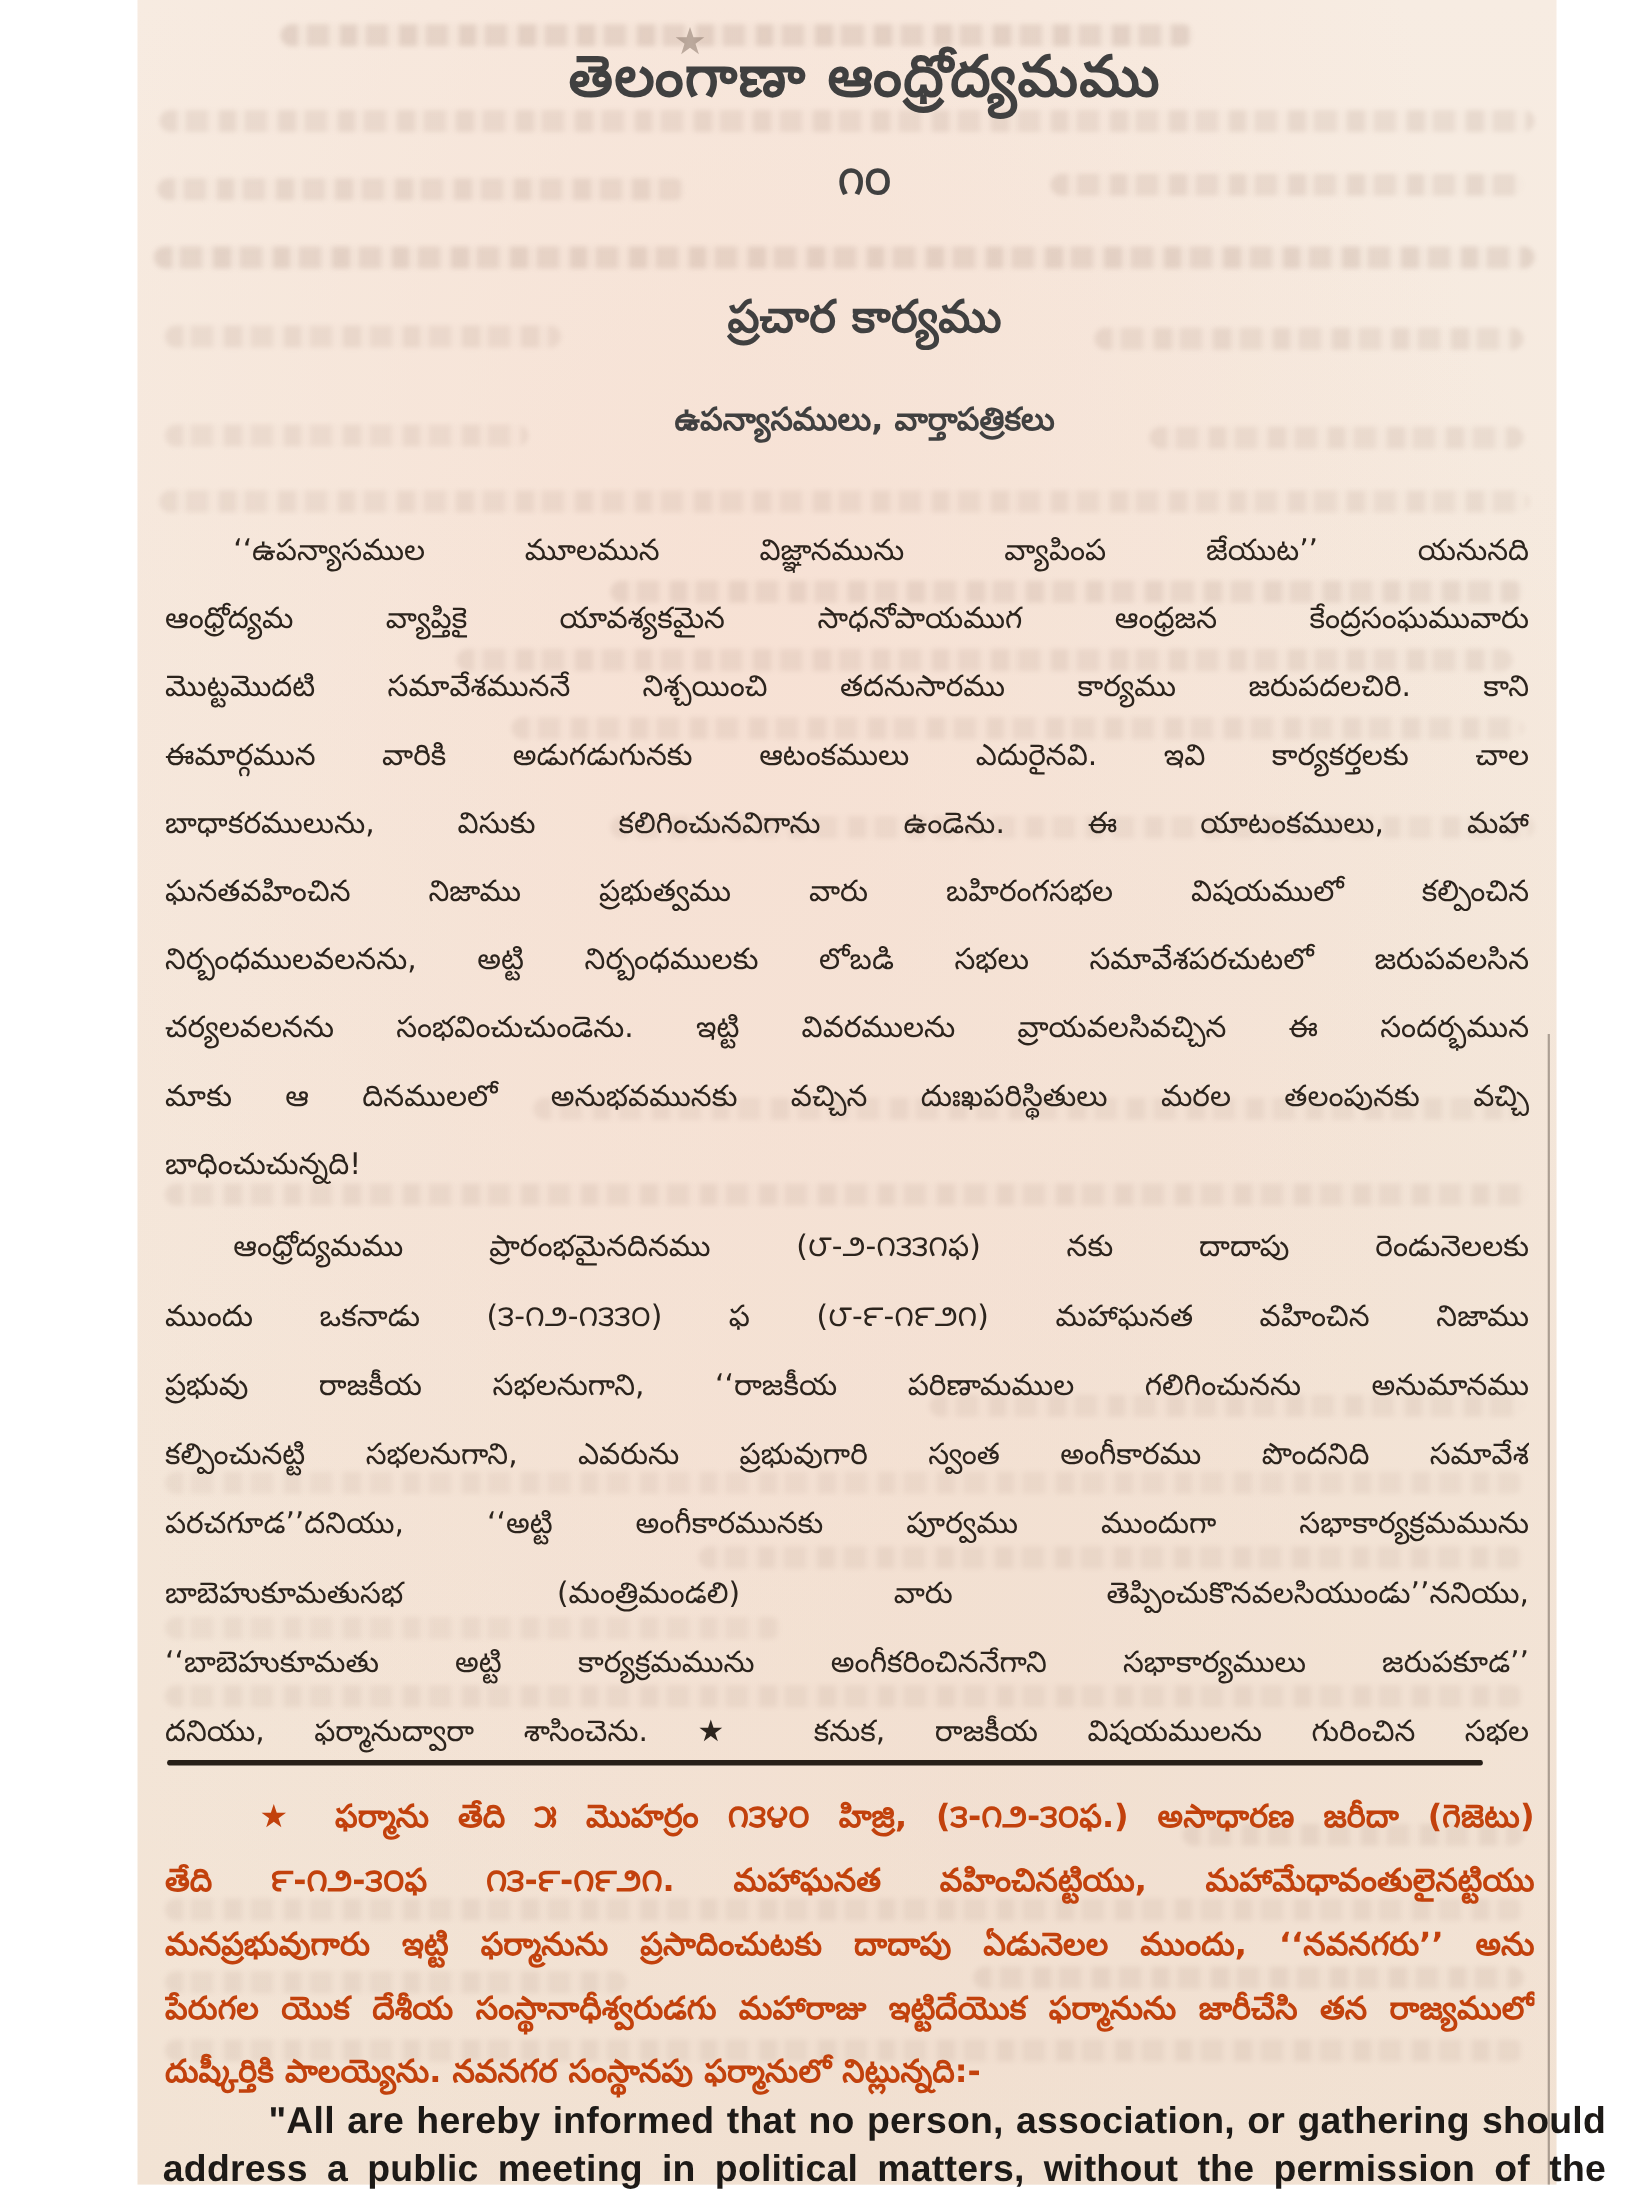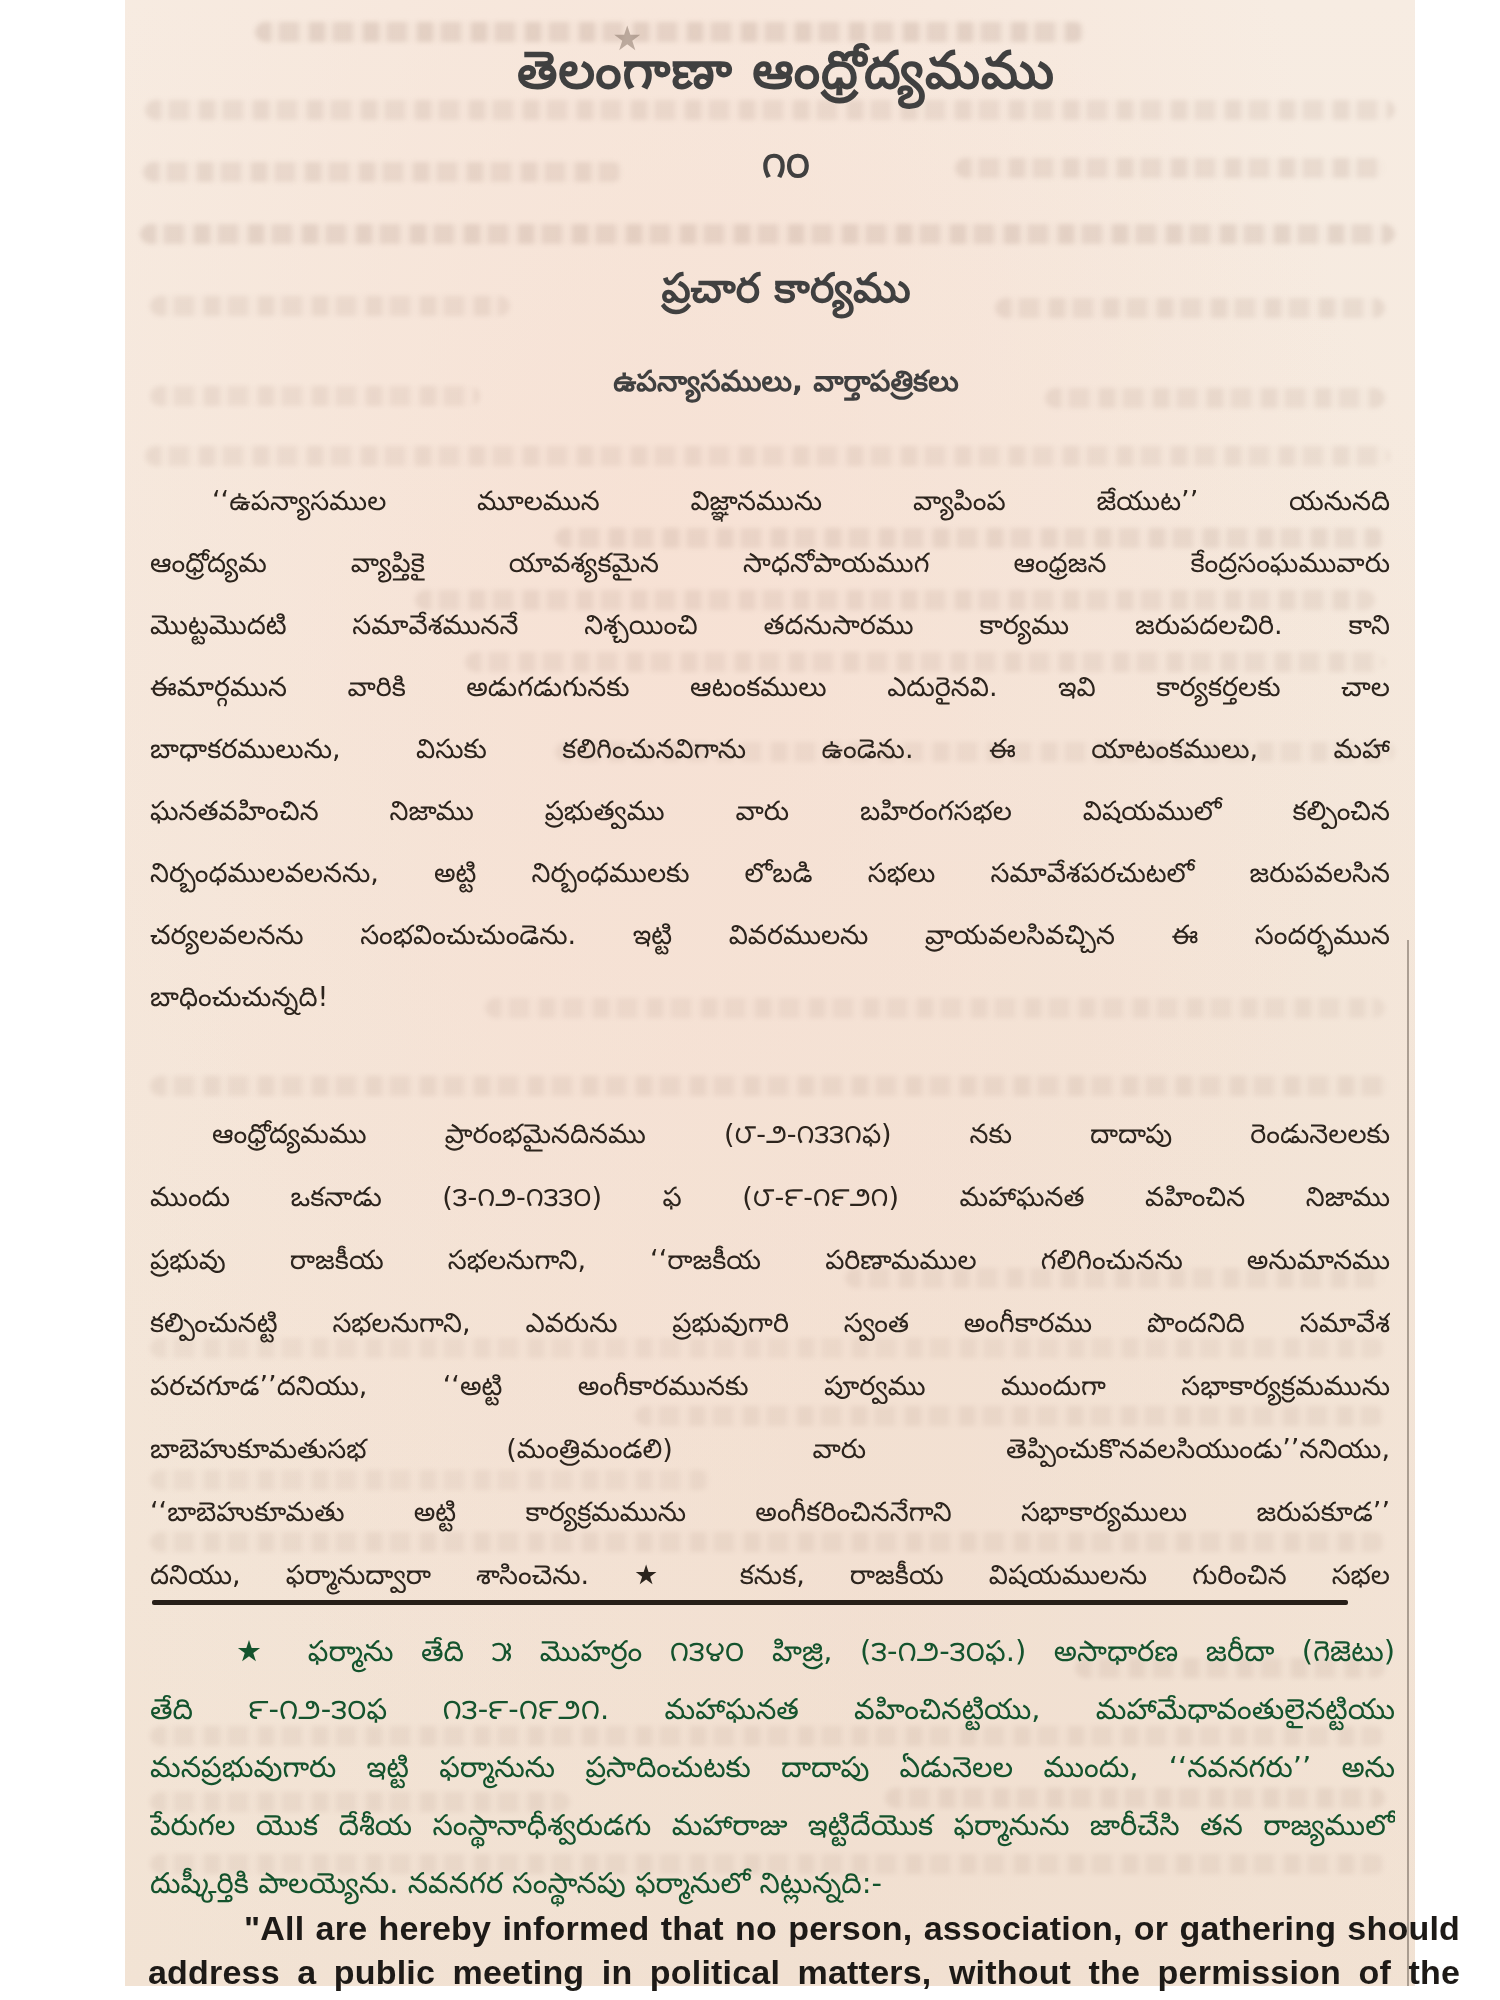--- a/index.html
+++ b/index.html
@@ -48,21 +48,21 @@
     display:block;height:62px;line-height:62px;font-size:27px;overflow:hidden;
     text-align:justify;text-align-last:justify;white-space:normal;
   }
   .para.p2 .line{height:63px;line-height:63px;}
   .line.short{text-align-last:left;}
   .line.indent{text-indent:62px;}
   .rule{
     position:absolute;left:152px;top:1600px;width:1196px;height:5px;
     background:#271f18;border-radius:2px;
   }
-  .footnote{position:absolute;left:150px;top:1622px;width:1245px;color:#14532d;font-weight:400;}
+  .footnote{position:absolute;left:150px;top:1622px;width:1245px;color:#c2410c;font-weight:700;}
   .footnote .line{
     display:block;height:58px;line-height:58px;font-size:29px;overflow:hidden;
     text-align:justify;text-align-last:justify;
   }
   .footnote .line.first{text-indent:86px;}
   .footnote .line.short{text-align-last:left;}
   .english{
     position:absolute;left:148px;top:1906px;width:1312px;color:#1d1a17;
     font-family:"Liberation Sans",sans-serif;font-weight:700;
   }
@@ -120,20 +120,21 @@
 
   <div class="para p1" style="top:470px;">
     <span class="line indent">‘‘ఉపన్యాసముల మూలమున విజ్ఞానమును వ్యాపింప జేయుట’’ యనునది</span>
     <span class="line">ఆంధ్రోద్యమ వ్యాప్తికై యావశ్యకమైన సాధనోపాయముగ ఆంధ్రజన కేంద్రసంఘమువారు</span>
     <span class="line">మొట్టమొదటి సమావేశముననే నిశ్చయించి తదనుసారము కార్యము జరుపదలచిరి.  కాని</span>
     <span class="line">ఈమార్గమున వారికి అడుగడుగునకు ఆటంకములు ఎదురైనవి.  ఇవి కార్యకర్తలకు చాల</span>
     <span class="line">బాధాకరములును, విసుకు కలిగించునవిగాను ఉండెను.  ఈ యాటంకములు, మహా</span>
     <span class="line">ఘనతవహించిన నిజాము ప్రభుత్వము వారు బహిరంగసభల విషయములో కల్పించిన</span>
     <span class="line">నిర్బంధములవలనను, అట్టి నిర్బంధములకు లోబడి సభలు సమావేశపరచుటలో జరుపవలసిన</span>
     <span class="line">చర్యలవలనను సంభవించుచుండెను.  ఇట్టి వివరములను వ్రాయవలసివచ్చిన ఈ సందర్భమున</span>
+    <span class="line">మాకు ఆ దినములలో అనుభవమునకు వచ్చిన దుఃఖపరిస్థితులు మరల తలంపునకు వచ్చి</span>
     <span class="line short">బాధించుచున్నది!</span>
   </div>
 
   <div class="para p2" style="top:1102px;">
     <span class="line indent">ఆంధ్రోద్యమము ప్రారంభమైనదినము (౮-౨-౧౩౩౧ఫ) నకు దాదాపు రెండునెలలకు</span>
     <span class="line">ముందు ఒకనాడు (౩-౧౨-౧౩౩౦) ఫ (౮-౯-౧౯౨౧) మహాఘనత వహించిన నిజాము</span>
     <span class="line">ప్రభువు రాజకీయ సభలనుగాని, ‘‘రాజకీయ పరిణామముల గలిగించునను అనుమానము</span>
     <span class="line">కల్పించునట్టి సభలనుగాని, ఎవరును ప్రభువుగారి స్వంత అంగీకారము పొందనిది సమావేశ</span>
     <span class="line">పరచగూడ’’దనియు, ‘‘అట్టి అంగీకారమునకు పూర్వము ముందుగా సభాకార్యక్రమమును</span>
     <span class="line">బాబెహుకూమతుసభ (మంత్రిమండలి) వారు తెప్పించుకొనవలసియుండు’’ననియు,</span>

